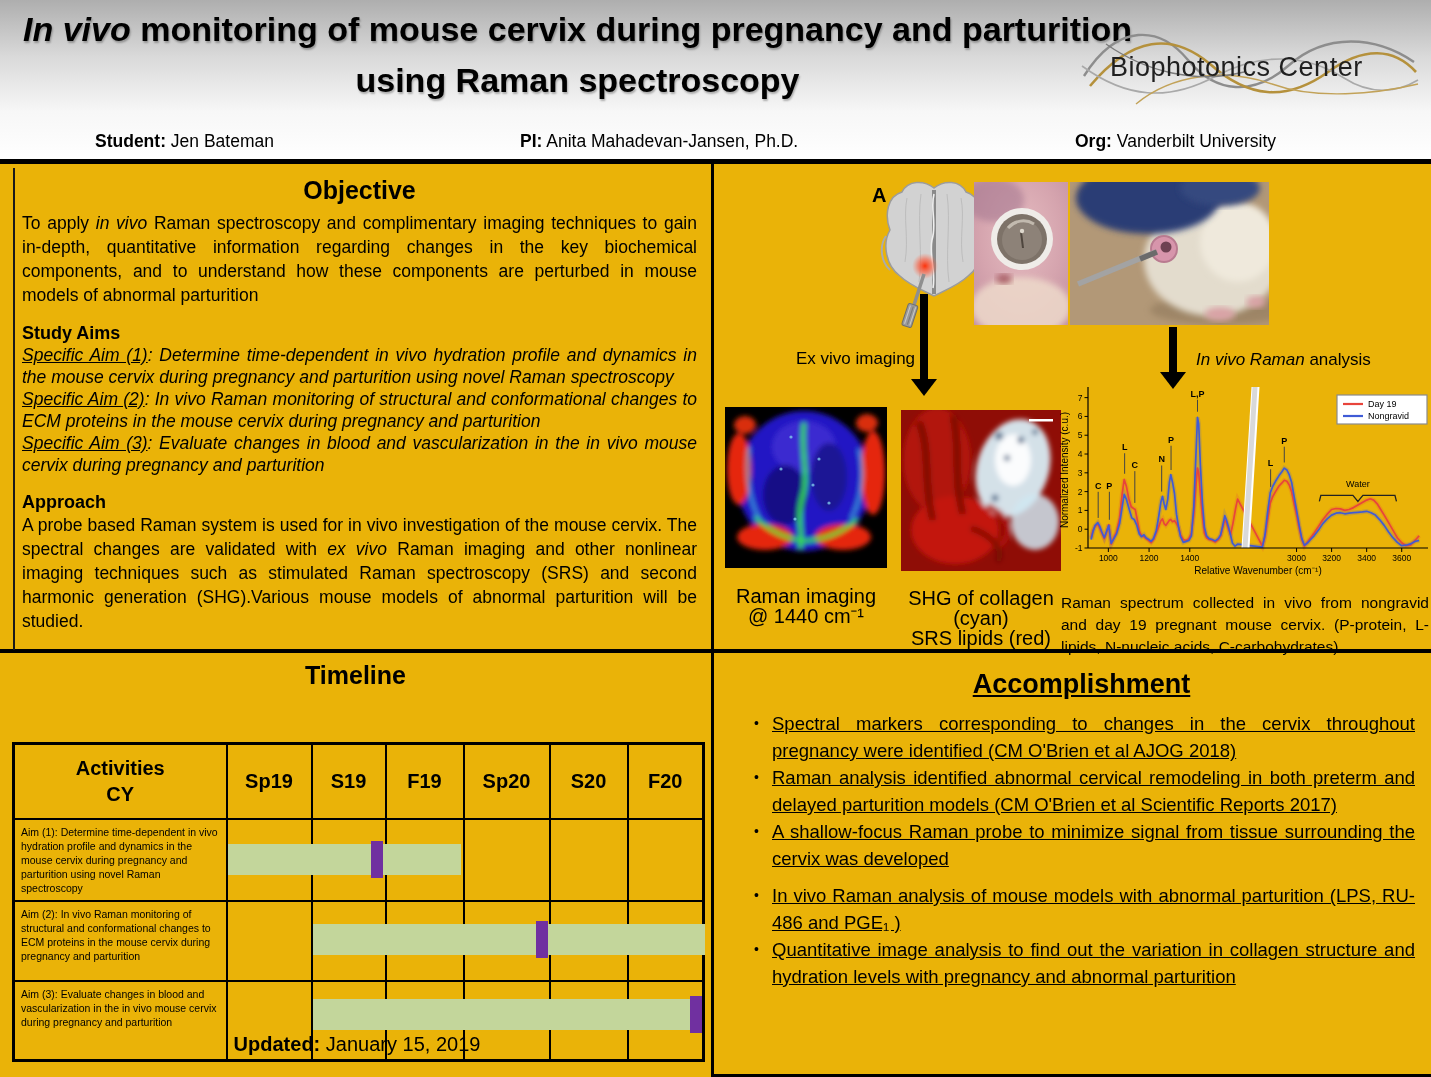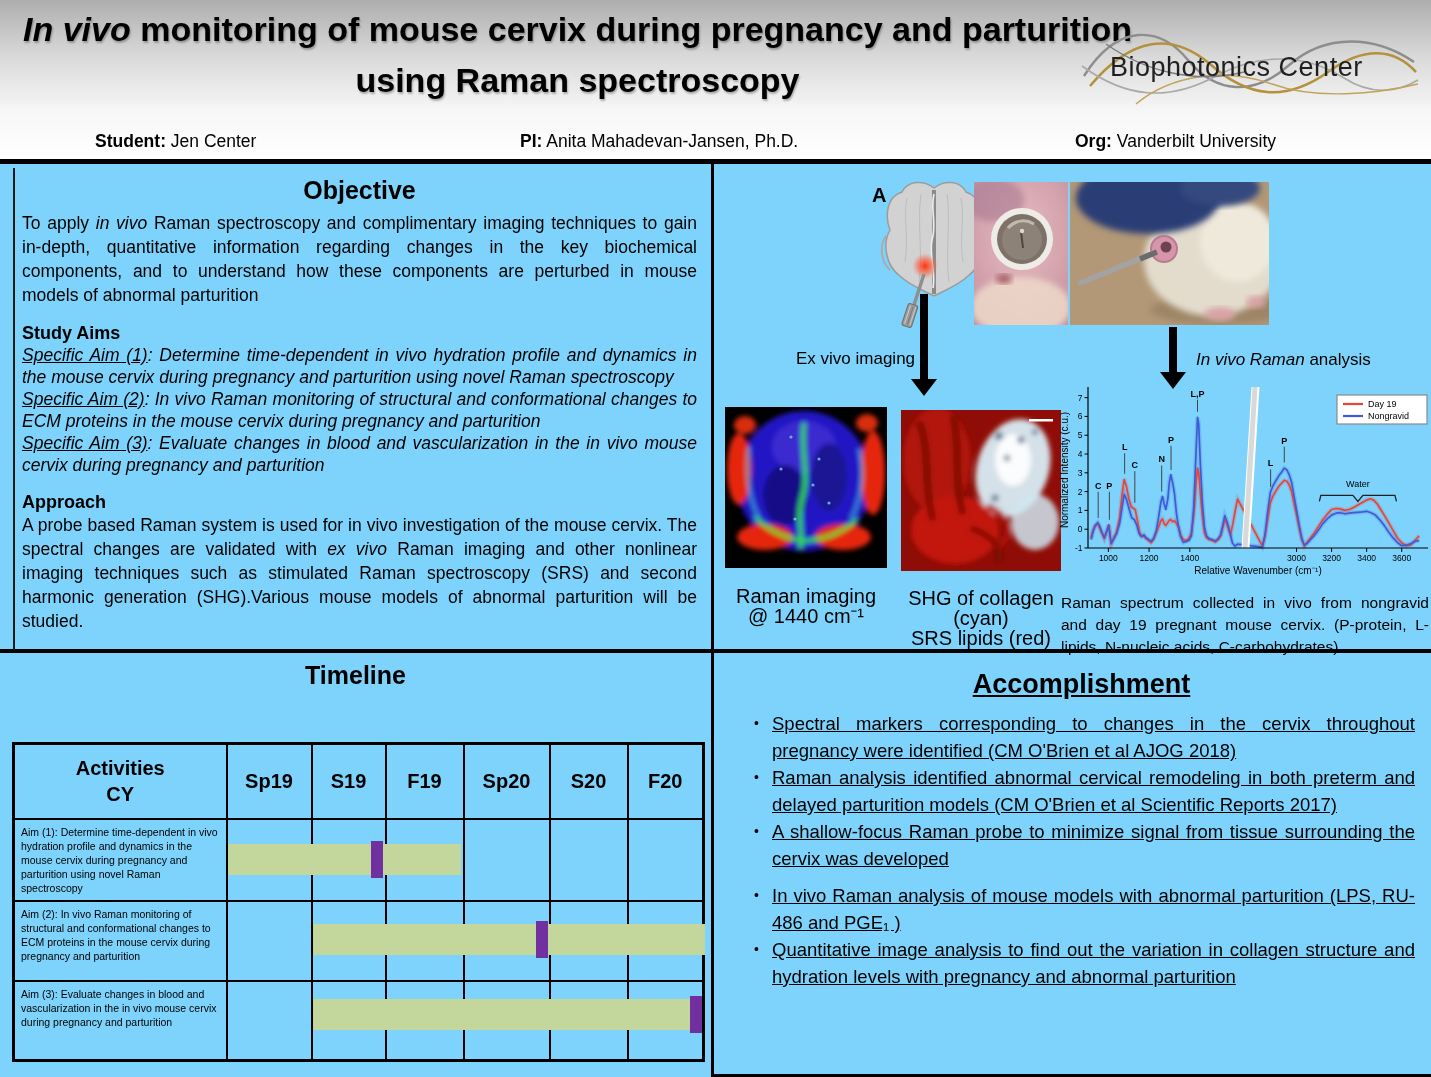--- a/index.html
+++ b/index.html
@@ -1,16 +1,16 @@
 <!DOCTYPE html>
 <html><head>
 <meta charset="utf-8">
 <style>
   html,body{margin:0;padding:0;background:#888;}
-  .poster{position:relative;width:1431px;height:1077px;background:#7dd3fc;
+  .poster{position:relative;width:1431px;height:1077px;background:#eab308;
     font-family:"Liberation Sans",sans-serif;color:#000;overflow:hidden;margin:0 auto;}
   
   .hdr{position:absolute;left:0;top:0;width:1431px;height:160px;
     background:linear-gradient(to bottom,#aeaeae 0%,#d9d9d9 35%,#f7f7f7 70%,#ffffff 100%);}
   .title{position:absolute;left:15px;top:4px;width:1125px;text-align:center;
     font-size:34px;font-weight:bold;line-height:51px;text-shadow:1px 2px 2px rgba(0,0,0,.28);}
   .title .em{font-style:italic;}
   .logo{position:absolute;right:10px;top:14px;width:345px;height:100px;}
   .meta{position:absolute;left:0;top:131px;width:1431px;height:26px;font-size:17.5px;}
   .meta b{font-weight:bold;}
@@ -70,21 +70,21 @@
     <svg class="logo" viewBox="0 0 345 100">
       <path d="M8,62 C42,8 84,12 112,46 C140,80 178,82 212,52 C250,18 300,22 338,48" fill="none" stroke="#8d8d8d" stroke-width="2.4"></path>
       <path d="M14,72 C56,22 96,18 134,50 C172,84 210,88 252,58 C288,32 318,34 340,58" fill="none" stroke="#b5913c" stroke-width="2.6"></path>
       <path d="M6,52 C50,84 92,88 140,62 C186,38 230,40 268,64 C296,82 322,78 342,66" fill="none" stroke="#a9a9a9" stroke-width="1.6"></path>
       <path d="M60,90 C96,60 150,54 196,70 C240,86 300,80 342,70" fill="none" stroke="#c2a258" stroke-width="1.4"></path>
       <path d="M30,30 C70,58 120,70 168,58" fill="none" stroke="#7b7b7b" stroke-width="1.3"></path>
       <text x="34" y="62" font-size="27" letter-spacing="0.5" fill="#1f1f1f" font-family="DejaVu Sans Mono, monospace">Biophotonics Center</text>
     </svg>
 
     <div class="meta">
-      <span class="m1"><b>Student:</b><span> Jen Center</span></span>
+      <span class="m1"><b>Student:</b><span> Jen Bateman</span></span>
       <span class="m2"><b>PI:</b><span> Anita Mahadevan-Jansen, Ph.D.</span></span>
       <span class="m3"><b>Org:</b><span> Vanderbilt University</span></span>
     </div>
   </div>
   <div class="rule-header"></div>
   <div class="rule-mid"></div>
   <div class="vline-left"></div>
 
   <div class="q q-objective">
     <h2 class="sec">Objective</h2>
@@ -374,20 +374,21 @@
         </table>
       <div id="gantt-overlay">
           <div class="gbar" style="left:216px;top:102px;width:233px;background:#c3d69b;"></div>
           <div class="gmark" style="left:359px;top:99px;background:#7030a0;"></div>
           <div class="gbar" style="left:301px;top:182px;width:392px;background:#c3d69b;"></div>
           <div class="gmark" style="left:524px;top:179px;background:#7030a0;"></div>
           <div class="gbar" style="left:301px;top:257px;width:387px;background:#c3d69b;"></div>
           <div class="gmark" style="left:678px;top:254px;background:#7030a0;"></div>
         </div>
     </div>
+    <div class="updated"><b>Updated:</b><span> January 15, 2019</span></div>
   </div>
 
   <div class="q q-accomp">
     <h2 class="big">Accomplishment</h2>
     <ul class="blist">
       <li><span class="dot">•</span><span>Spectral markers corresponding to changes in the cervix throughout pregnancy were identified (CM O'Brien et al AJOG 2018)</span></li>
       <li><span class="dot">•</span><span>Raman analysis identified abnormal cervical remodeling in both preterm and delayed parturition models (CM O'Brien et al Scientific Reports 2017)</span></li>
       <li><span class="dot">•</span><span>A shallow-focus Raman probe to minimize signal from tissue surrounding the cervix was developed</span></li>
     </ul>
     <ul class="blist">

